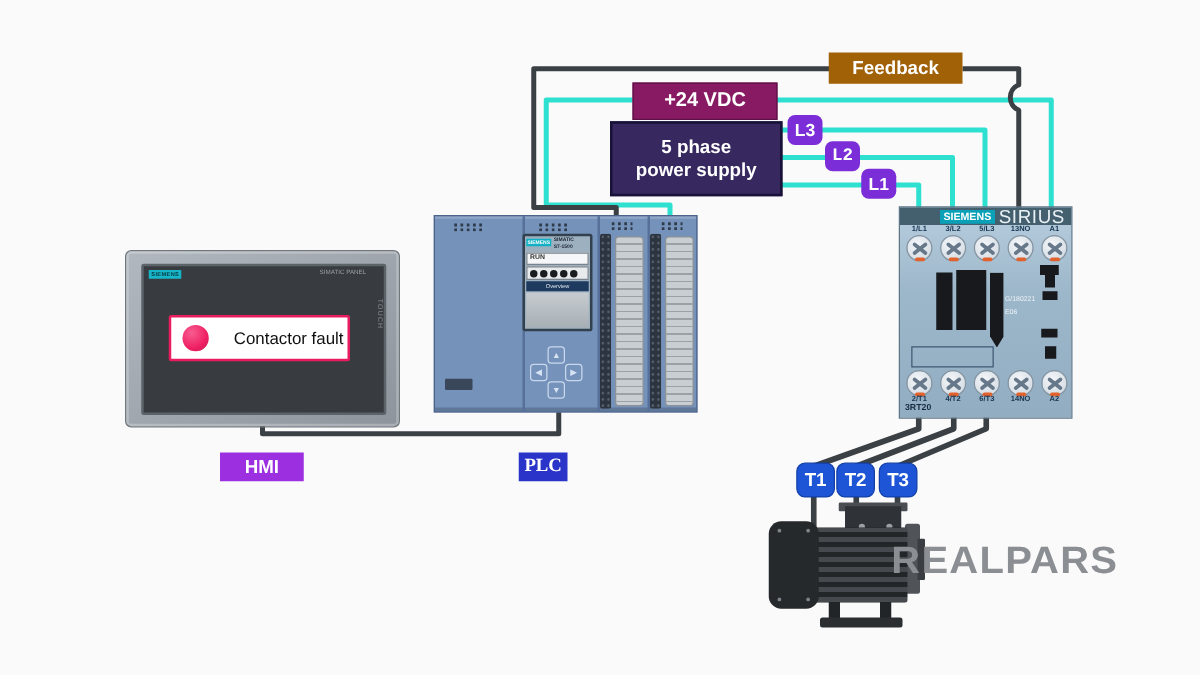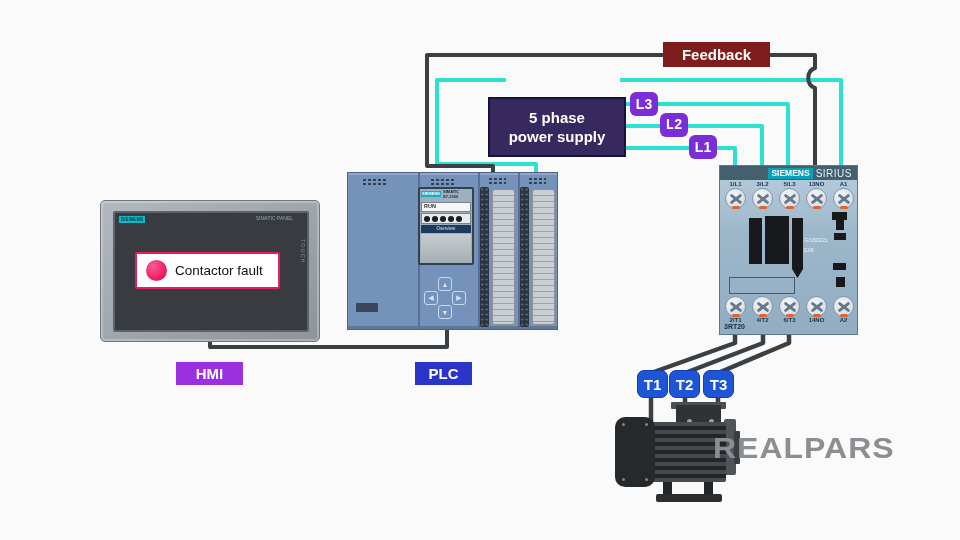--- a/index.html
+++ b/index.html
@@ -3,44 +3,44 @@
 <meta charset="utf-8">
 <style>
   html,body{margin:0;padding:0;background:#fff;}
   #stage{position:relative;width:960px;height:540px;background:#fafafa;overflow:hidden;
          font-family:"Liberation Sans",sans-serif;}
   #wires{position:absolute;left:0;top:0;z-index:1;}
   .dev{position:absolute;z-index:2;}
   .tag{position:absolute;z-index:3;display:flex;align-items:center;justify-content:center;
        color:#fff;font-weight:600;font-size:15px;}
   
-  #feedback{left:663px;top:42px;width:107px;height:25px;background:#7f1d1d;}
+  #feedback{left:663px;top:42px;width:107px;height:25px;background:#a16207;}
   #vdc{left:506px;top:66px;width:114px;height:28px;background:#871a63;border:1px solid #5d1044;font-size:16px;}
   #psupply{left:488px;top:97px;width:134px;height:56px;background:#37295f;border:2px solid #191238;
            flex-direction:column;line-height:1.3;}
   .phase{width:28px;height:24px;border-radius:6px;background:#7b2ed8;font-size:14px;font-weight:700;}
   #l3{left:630px;top:92px;} #l2{left:660px;top:113px;font-family:Liberation Mono, monospace;} #l1{left:689px;top:135px;}
   .tterm{width:29px;height:26px;border-radius:7px;background:#1d55d6;border:1px solid #1240a8;
          font-size:15px;font-weight:700;}
   #t1{left:637px;top:370px;} #t2{left:669px;top:370px;} #t3{left:703px;top:370px;}
   #hmi-label{left:176px;top:362px;width:67px;height:23px;background:#9c2fe0;text-align:center;}
-  #plc-label{left:415px;top:362px;width:57px;height:23px;background:#2b34c9;}
+  #plc-label{left:415px;top:362px;width:39px;height:23px;background:#2b34c9;font-family:Liberation Serif, serif;}
   
   #hmi{left:100px;top:200px;width:218px;height:140px;border-radius:5px;
        background:linear-gradient(145deg,#b2b8bf,#8d949b);border:1px solid #70777e;
        box-shadow:inset 0 0 0 2px rgba(255,255,255,.25);}
   #hmi-screen{position:absolute;left:12px;top:10px;width:192px;height:117px;background:#383c40;
        border:2px solid #5c6369;border-radius:2px;}
   .hmi-brand{position:absolute;left:4px;top:3px;background:#17b5c8;color:#06343c;
        font-size:4.5px;font-weight:700;padding:1px 2px;letter-spacing:.3px;}
   .hmi-model{position:absolute;right:14px;top:2px;font-size:5px;color:#9aa0a6;}
   .hmi-touch{position:absolute;right:1px;top:26px;writing-mode:vertical-rl;font-size:5.5px;
        color:#82898f;letter-spacing:1px;}
   #alert{position:absolute;left:20px;top:39px;width:145px;height:37px;background:#fff;
-       border:2px solid #ea1c60;border-radius:2px;display:flex;align-items:center;gap:8px;padding-left:9px;box-sizing:border-box;}
+       border:2px solid #ea1c60;border-radius:2px;display:flex;align-items:center;gap:20px;padding-left:9px;box-sizing:border-box;}
   .alert-dot{width:21px;height:21px;border-radius:50%;
        background:radial-gradient(circle at 35% 30%,#f75c90,#ef2165 60%,#c9124e);}
   #alert span{font-size:13.5px;color:#101010;font-weight:500;}
   
   #plc{left:347px;top:172px;width:211px;height:158px;background:#7592ba;border:1px solid #4e6388;
        box-shadow:inset 0 2px 0 rgba(255,255,255,.2),inset 0 -3px 0 rgba(0,0,0,.18);box-sizing:border-box;}
   .plc-sep{position:absolute;top:0;width:2px;height:100%;background:#56709a;}
   .vent{position:absolute;height:7px;background-image:radial-gradient(circle,#2f3b4a 1.1px,transparent 1.3px);
        background-size:5px 4px;}
   .plc-tag{position:absolute;left:8px;top:130px;width:22px;height:9px;background:#3a465a;border-radius:1px;}
@@ -63,21 +63,21 @@
   .ledstrip{position:absolute;top:14px;width:9px;height:140px;background:#2c343f;border-radius:2px;
        background-image:radial-gradient(circle,#55606e 1px,transparent 1.2px);background-size:4.5px 5px;}
   .tblock{position:absolute;top:16px;width:23px;height:136px;background:#c9ced2;border:1px solid #8b9196;
        border-radius:3px;background-image:repeating-linear-gradient(180deg,transparent 0 4.5px,#9aa1a7 4.5px 6px);box-sizing:border-box;}
   
   #contactor{left:719px;top:165px;width:139px;height:170px;
        background:linear-gradient(180deg,#b7cede,#9db7ca 40%,#92adc2);border:1px solid #5f7689;box-sizing:border-box;}
   .ct-header{position:absolute;left:0;top:0;width:100%;height:14px;background:#44606f;
        display:flex;align-items:center;justify-content:flex-end;gap:3px;padding-right:5px;box-sizing:border-box;}
   .ct-brand{background:#0aa0b8;color:#fff;font-size:8.5px;font-weight:700;padding:0 3px;line-height:11px;}
-  .ct-series{color:#e8f0f4;font-size:10px;letter-spacing:.5px;}
+  .ct-series{color:#e8f0f4;font-size:15px;letter-spacing:.5px;}
   .ct-grid{position:absolute;left:2px;width:135px;display:grid;grid-template-columns:repeat(5,1fr);}
   .ct-lbl{font-size:6px;font-weight:700;color:#173450;text-align:center;}
   .screw{width:21px;height:21px;border-radius:50%;margin:0 auto;position:relative;
        background:radial-gradient(circle at 40% 35%,#f4f7fa,#ccd5dd);border:1px solid #8494a2;box-sizing:border-box;}
   .screw i{position:absolute;left:50%;top:50%;width:14px;height:3px;background:#66direction;background:#66788a;border-radius:2px;}
   .screw .s1{transform:translate(-50%,-50%) rotate(38deg);}
   .screw .s2{transform:translate(-50%,-50%) rotate(-38deg);}
   .screw::after{content:"";position:absolute;bottom:-1px;left:50%;transform:translateX(-50%);
        width:8px;height:3px;background:#e2622e;border-radius:2px;}
   .blk{position:absolute;background:#17191c;}
@@ -121,20 +121,21 @@
       <path d="M210,336 V347 H447 V329"></path>
     </g>
     <g stroke="#3B4045" stroke-width="4.5" fill="none" stroke-linejoin="round">
       <path d="M735,334 V343 L651,373 V424"></path>
       <path d="M763,334 V343 L685,373 V408"></path>
       <path d="M789,334 V343 L718,373 V408"></path>
     </g>
   </svg>
 
   <div class="tag" id="feedback">Feedback</div>
+  <div class="tag" id="vdc">+24 VDC</div>
   <div class="tag" id="psupply">
     <span>5 phase</span>
     <span>power supply</span>
   </div>
   <div class="tag phase" id="l3">L3</div>
   <div class="tag phase" id="l2">L2</div>
   <div class="tag phase" id="l1">L1</div>
   <div class="tag tterm" id="t1">T1</div>
   <div class="tag tterm" id="t2">T2</div>
   <div class="tag tterm" id="t3">T3</div>

